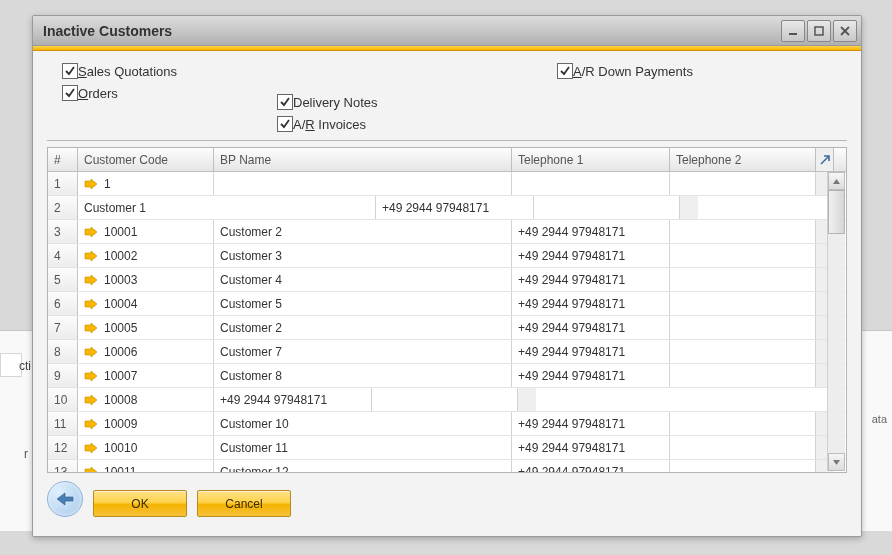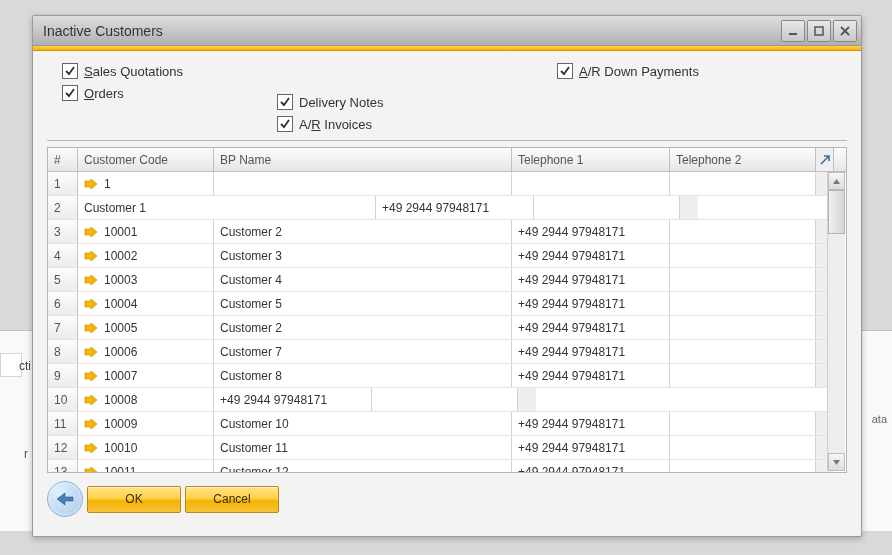--- a/index.html
+++ b/index.html
@@ -69,20 +69,21 @@
     border-bottom: 1px solid #999;
     display: flex;
     align-items: center;
     justify-content: space-between;
     padding: 0 4px 0 10px;
     box-sizing: border-box;
   }
   .titlebar .title {
     font-size: 14px;
     color: #333;
+    font-weight: bold;
   }
   .win-controls {
     display: flex;
     gap: 2px;
   }
   .win-btn {
     width: 22px;
     height: 20px;
     background: linear-gradient(to bottom, #e8e8e8, #c8c8c8);
     border: 1px solid #888;
@@ -115,21 +116,20 @@
     display: flex;
     flex-direction: column;
     gap: 6px;
   }
   .check-col.c1 { width: 215px; }
   .check-col.c2 { width: 280px; margin-top: 31px; }
   .check-col.c3 { flex: 1; }
   .check {
     display: flex;
     align-items: center;
-    gap: 6px;
     font-size: 13px;
     color: #333;
     padding-left: 15px;
   }
   .check .box {
     width: 14px;
     height: 14px;
     border: 1px solid #666;
     background: #fff;
     display: flex;
@@ -227,22 +227,22 @@
     right: 0;
     height: 44px;
     background: linear-gradient(to right, #f0f0f0, #d5d5d5);
     border: 1px solid #b3b3b3;
     box-sizing: border-box;
   }
 
   .footer {
     margin-top: 8px;
     display: flex;
-    align-items: center;
-    gap: 4px;
+    align-items: flex-end;
+    gap: 10px;
   }
   .back-circle {
     width: 34px;
     height: 34px;
     border-radius: 50%;
     background: radial-gradient(circle at 30% 30%, #dff0ff, #a7c8e8);
     border: 1px solid #8fb4d6;
     display: flex;
     align-items: center;
     justify-content: center;

